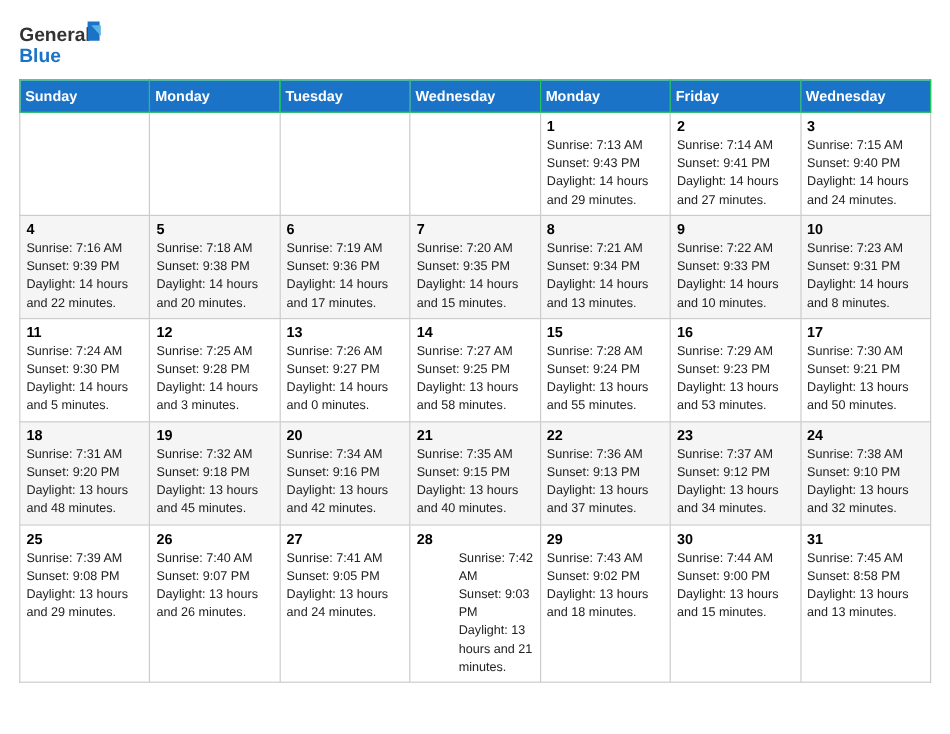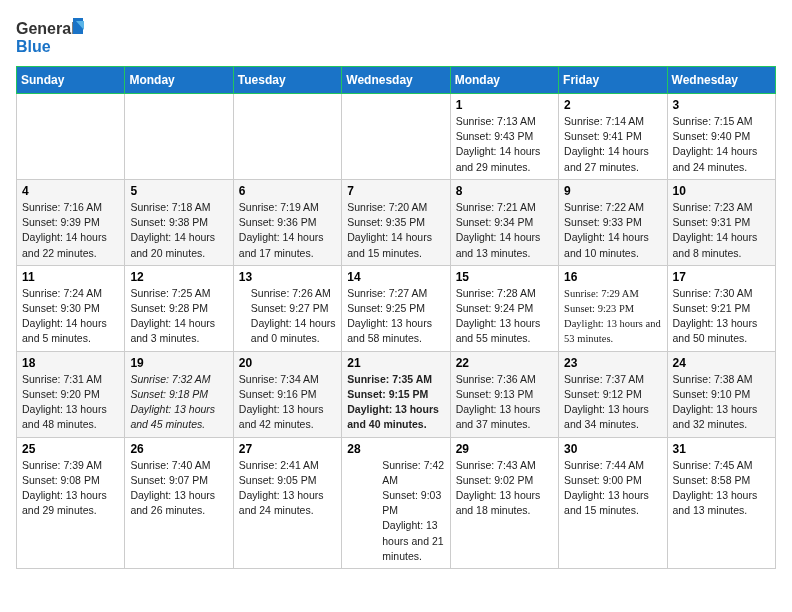--- a/index.html
+++ b/index.html
@@ -182,71 +182,71 @@
 Daylight: 14 hours and 5 minutes.</div>
         </td>
         <td>
           <span class="day-number">12</span>
           <div class="day-info" style="white-space: pre-line;">Sunrise: 7:25 AM
 Sunset: 9:28 PM
 Daylight: 14 hours and 3 minutes.</div>
         </td>
         <td>
           <span class="day-number">13</span>
-          <div class="day-info" style="white-space: pre-line; margin-left: 12px;">Sunrise: 7:26 AM
+          <div class="day-info" style="white-space: pre-line;">Sunrise: 7:26 AM
 Sunset: 9:27 PM
 Daylight: 14 hours and 0 minutes.</div>
         </td>
         <td>
           <span class="day-number">14</span>
           <div class="day-info" style="white-space: pre-line;">Sunrise: 7:27 AM
 Sunset: 9:25 PM
 Daylight: 13 hours and 58 minutes.</div>
         </td>
         <td>
           <span class="day-number">15</span>
           <div class="day-info" style="white-space: pre-line;">Sunrise: 7:28 AM
 Sunset: 9:24 PM
 Daylight: 13 hours and 55 minutes.</div>
         </td>
         <td>
           <span class="day-number">16</span>
-          <div class="day-info" style="white-space: pre-line; font-family: Liberation Serif, serif;">Sunrise: 7:29 AM
+          <div class="day-info" style="white-space: pre-line;">Sunrise: 7:29 AM
 Sunset: 9:23 PM
 Daylight: 13 hours and 53 minutes.</div>
         </td>
         <td>
           <span class="day-number">17</span>
           <div class="day-info" style="white-space: pre-line;">Sunrise: 7:30 AM
 Sunset: 9:21 PM
 Daylight: 13 hours and 50 minutes.</div>
         </td>
       </tr>
       <tr>
         <td>
           <span class="day-number">18</span>
           <div class="day-info" style="white-space: pre-line;">Sunrise: 7:31 AM
 Sunset: 9:20 PM
 Daylight: 13 hours and 48 minutes.</div>
         </td>
         <td>
           <span class="day-number">19</span>
-          <div class="day-info" style="white-space: pre-line; font-style: italic;">Sunrise: 7:32 AM
+          <div class="day-info" style="white-space: pre-line;">Sunrise: 7:32 AM
 Sunset: 9:18 PM
 Daylight: 13 hours and 45 minutes.</div>
         </td>
         <td>
           <span class="day-number">20</span>
           <div class="day-info" style="white-space: pre-line;">Sunrise: 7:34 AM
 Sunset: 9:16 PM
 Daylight: 13 hours and 42 minutes.</div>
         </td>
         <td>
           <span class="day-number">21</span>
-          <div class="day-info" style="white-space: pre-line; font-weight: bold;">Sunrise: 7:35 AM
+          <div class="day-info" style="white-space: pre-line;">Sunrise: 7:35 AM
 Sunset: 9:15 PM
 Daylight: 13 hours and 40 minutes.</div>
         </td>
         <td>
           <span class="day-number">22</span>
           <div class="day-info" style="white-space: pre-line;">Sunrise: 7:36 AM
 Sunset: 9:13 PM
 Daylight: 13 hours and 37 minutes.</div>
         </td>
         <td>
@@ -270,21 +270,21 @@
 Daylight: 13 hours and 29 minutes.</div>
         </td>
         <td>
           <span class="day-number">26</span>
           <div class="day-info" style="white-space: pre-line;">Sunrise: 7:40 AM
 Sunset: 9:07 PM
 Daylight: 13 hours and 26 minutes.</div>
         </td>
         <td>
           <span class="day-number">27</span>
-          <div class="day-info" style="white-space: pre-line;">Sunrise: 2:41 AM
+          <div class="day-info" style="white-space: pre-line;">Sunrise: 7:41 AM
 Sunset: 9:05 PM
 Daylight: 13 hours and 24 minutes.</div>
         </td>
         <td>
           <span class="day-number">28</span>
           <div class="day-info" style="white-space: pre-line; margin-left: 35px;">Sunrise: 7:42 AM
 Sunset: 9:03 PM
 Daylight: 13 hours and 21 minutes.</div>
         </td>
         <td>

